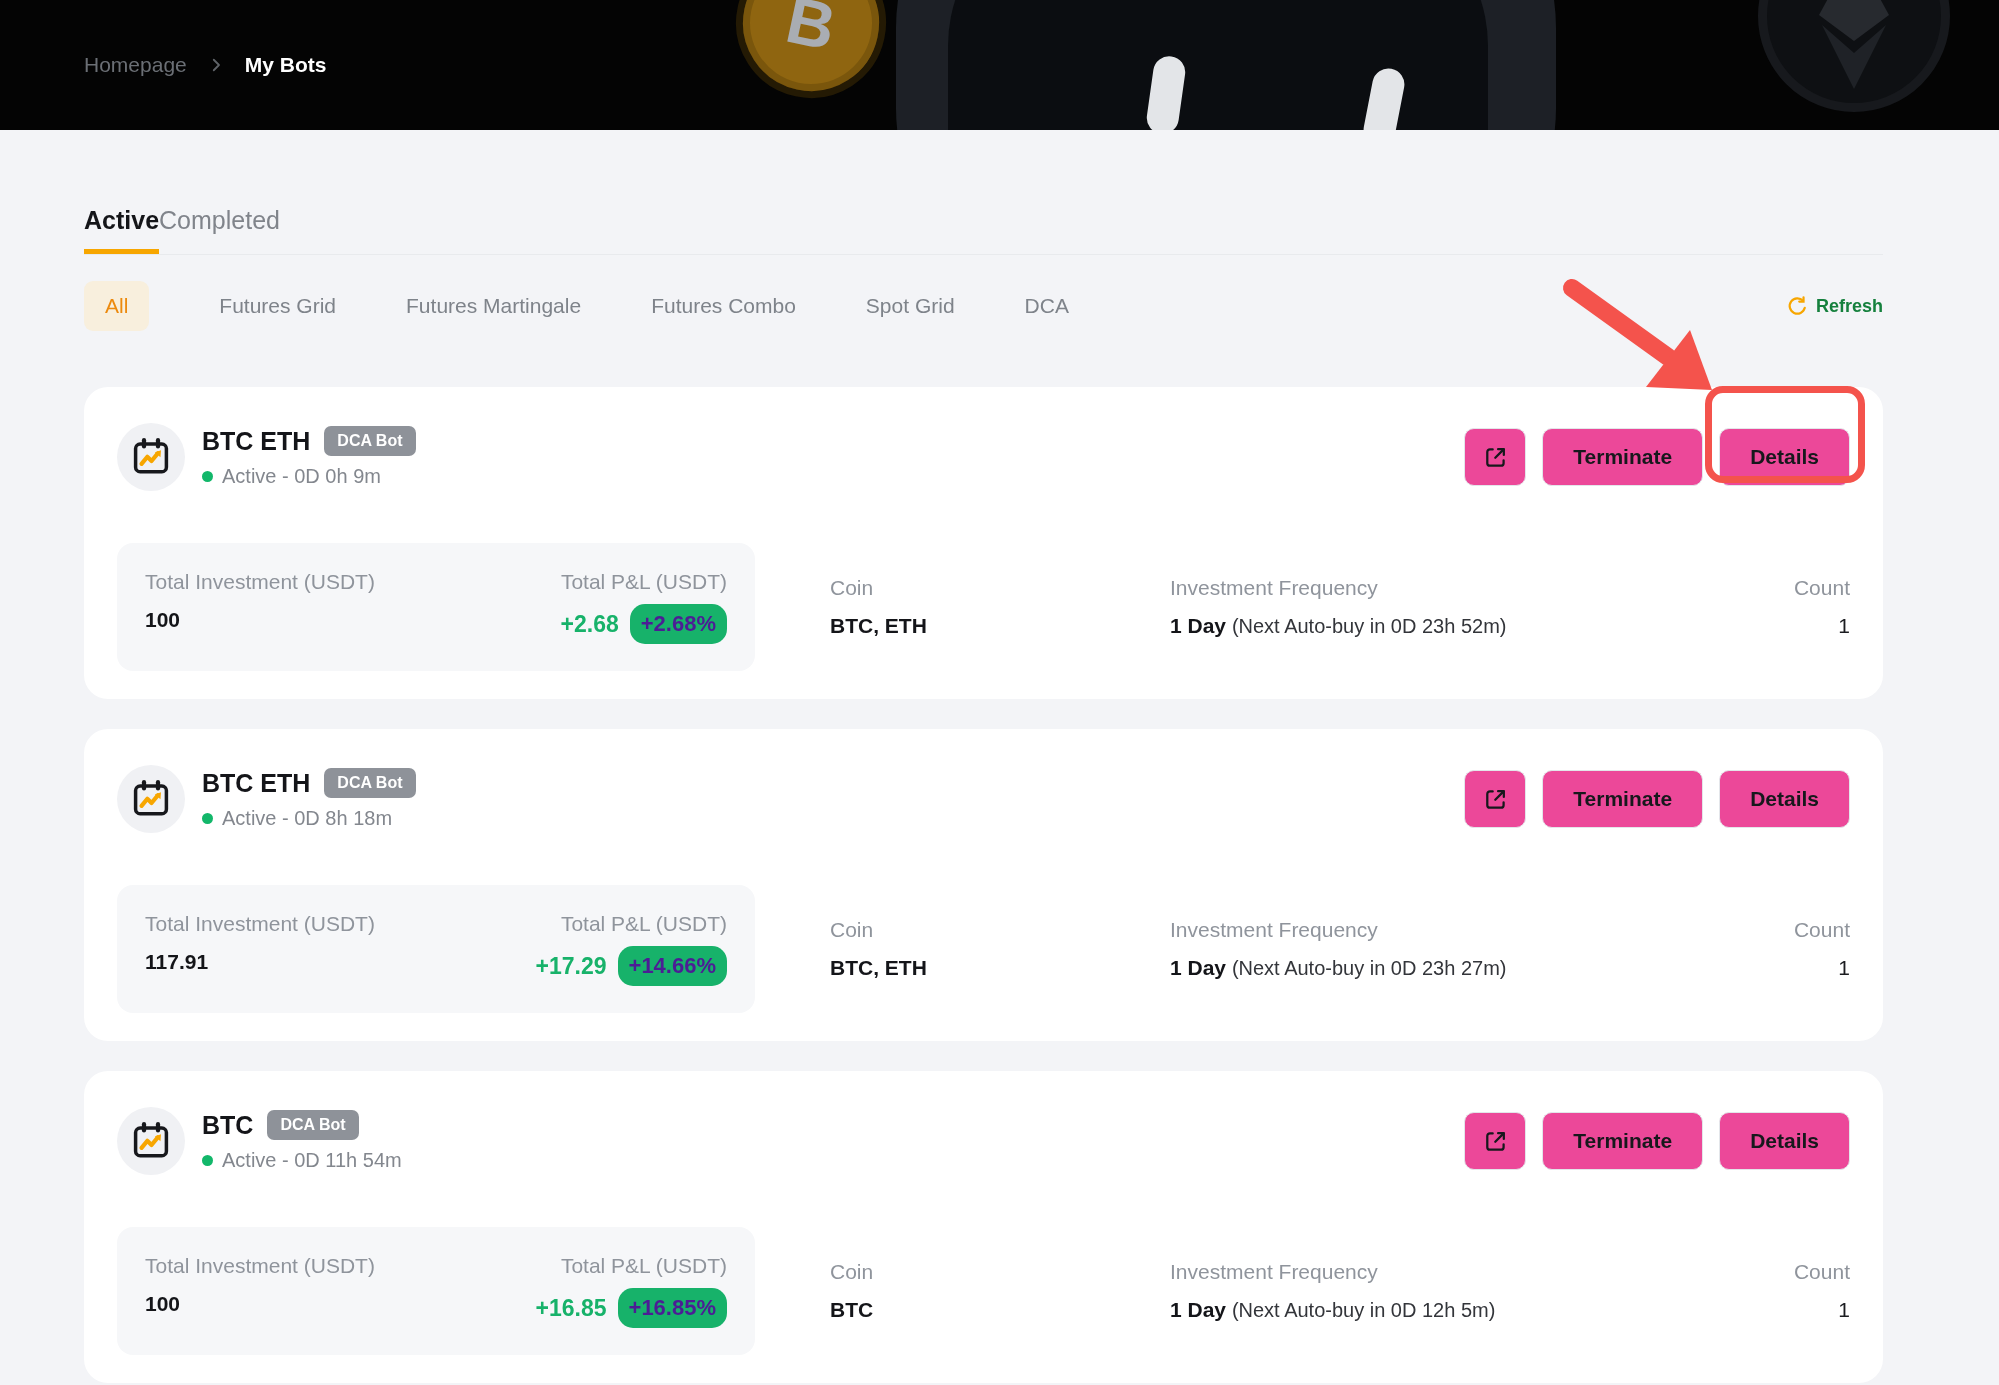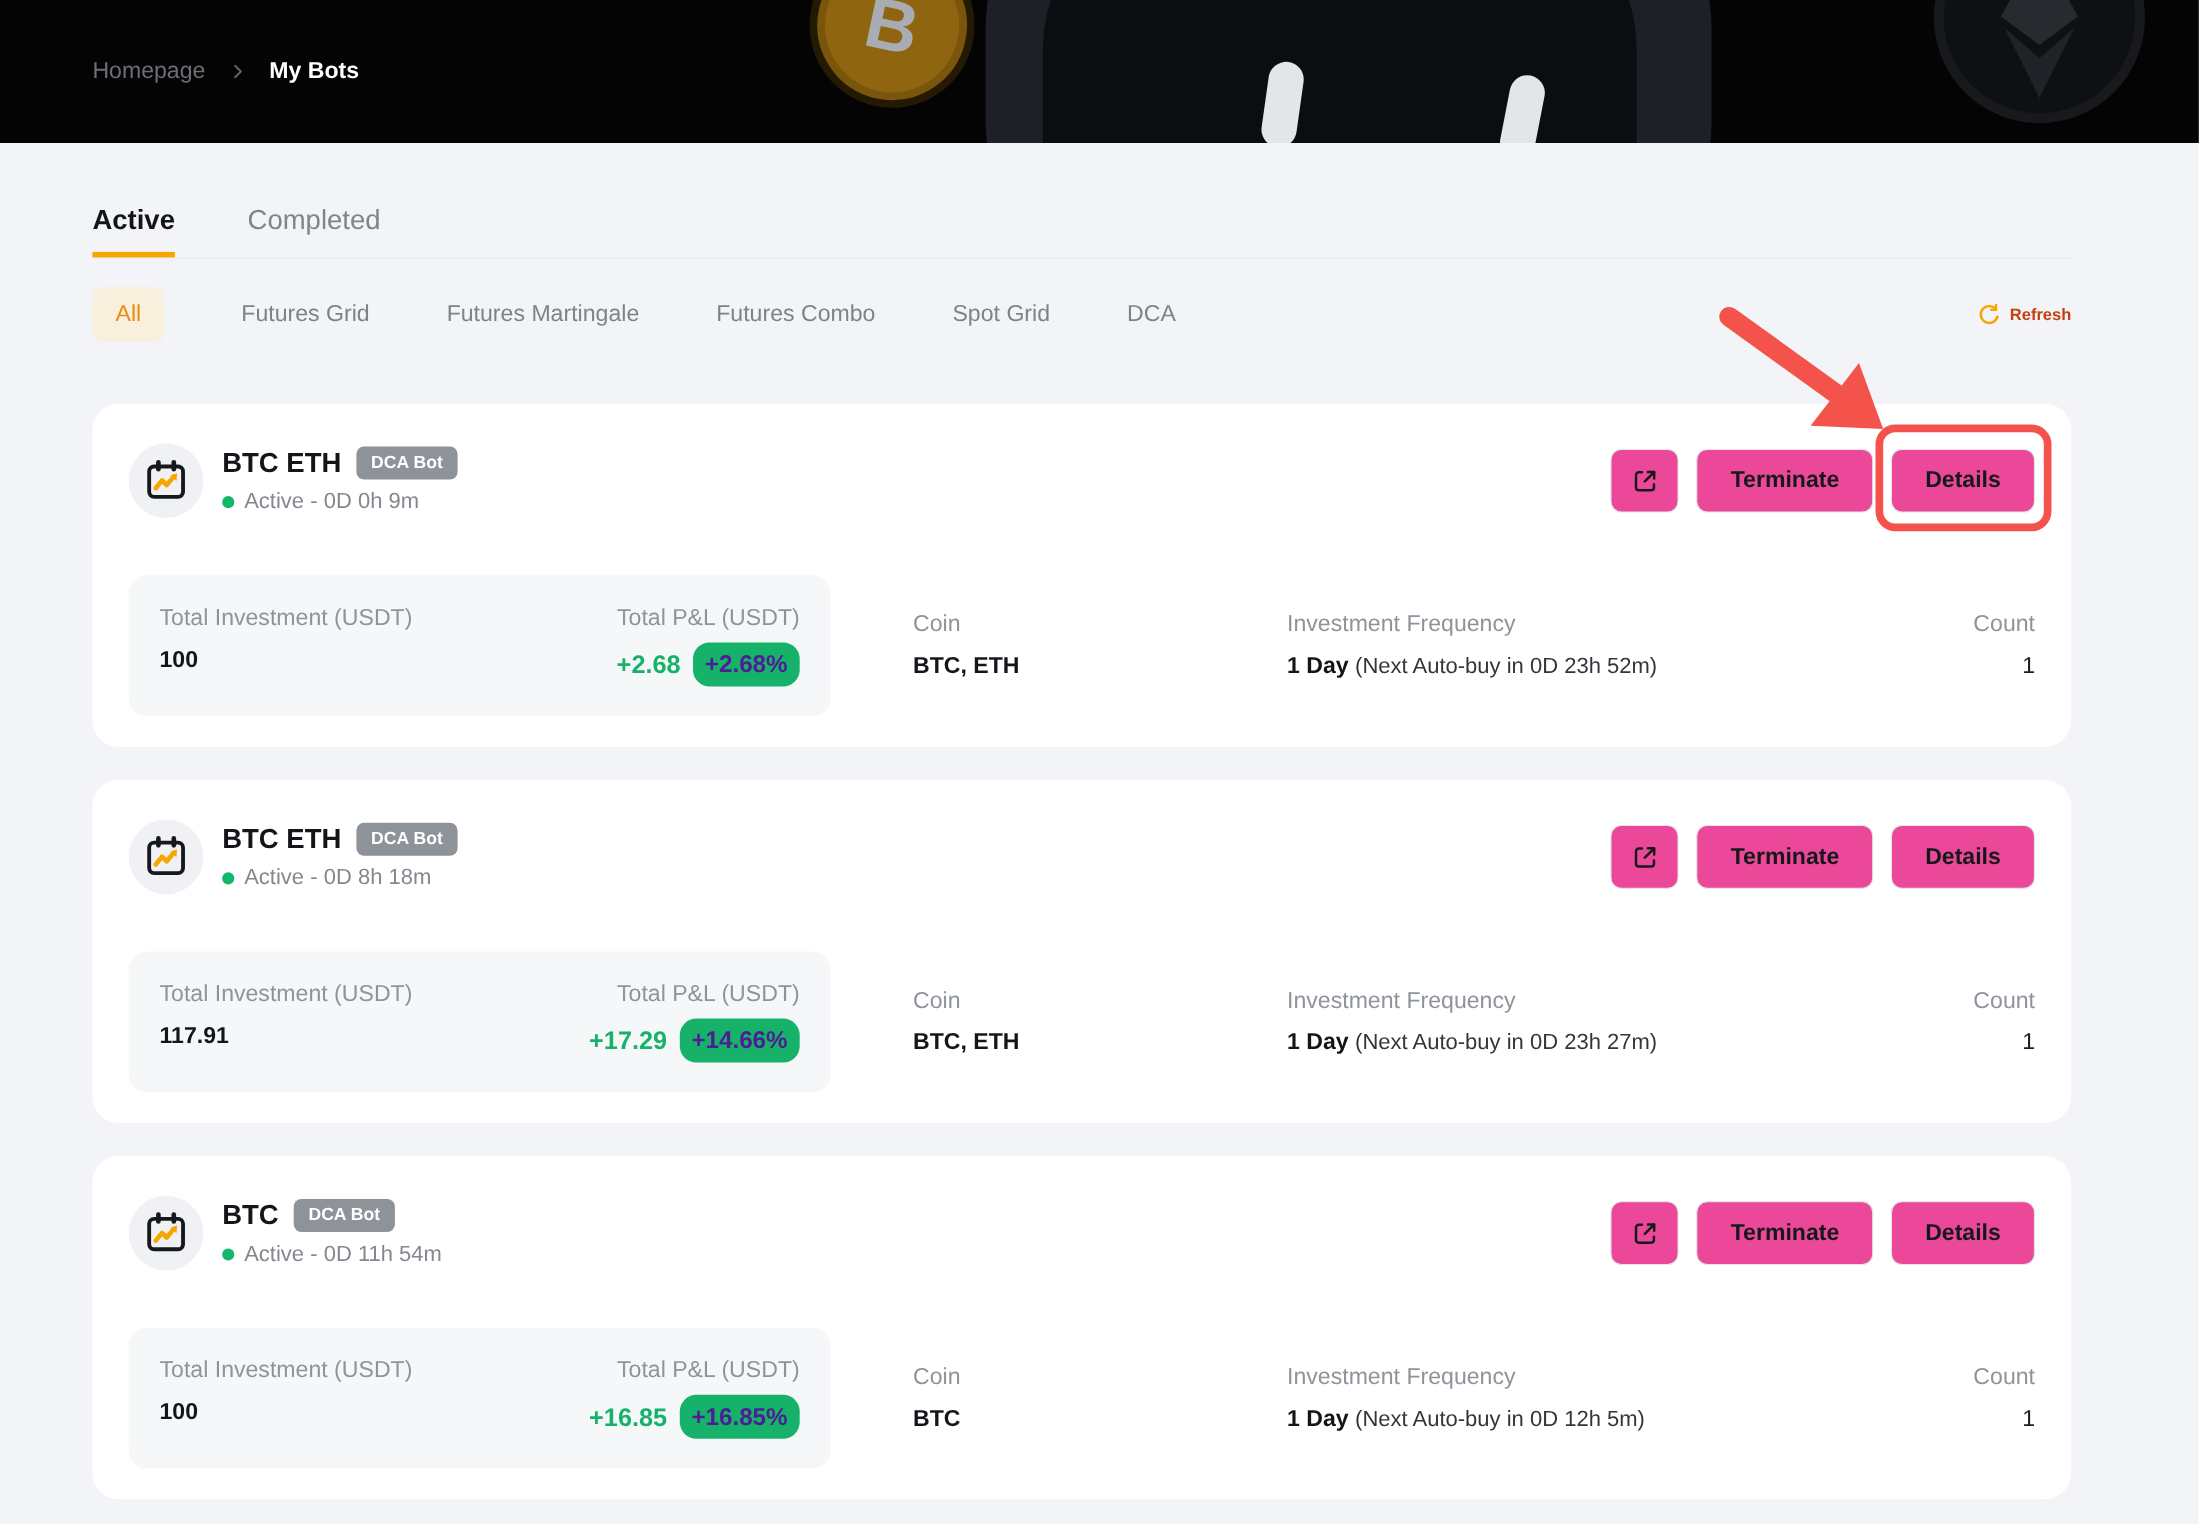--- a/index.html
+++ b/index.html
@@ -52,36 +52,36 @@
   .eye-right { left:1368px; top:68px; transform:rotate(11deg); }
   .eth-coin {
     position:absolute; left:1758px; top:-80px; width:192px; height:192px;
     border-radius:50%; background:#0e1013; border:9px solid #17191d;
   }
 
   
   .content { margin-left:84px; width:1799px; }
 
   .tabs-row {
-    display:flex; gap:66px; padding-top:56px;
+    display:flex; padding-top:76px;
     border-bottom:1px solid #e8eaed;
   }
   .tab { font-size:25px; line-height:28px; padding-bottom:20px; cursor:pointer; }
   .tab-active { font-weight:bold; color:#141519; border-bottom:5px solid #f7a600; padding-bottom:15px; }
   .tab-inactive { color:#80848b; }
 
   .filters-row { margin-top:26px; display:flex; align-items:center; gap:70px; }
   .filter-pill { font-size:21px; color:#7e838a; cursor:pointer; }
   .filter-pill-active {
     background:#f8efdd; color:#ec8a0e; border-radius:9px;
     padding:13px 21px;
   }
   .refresh-link {
     margin-left:auto; display:flex; align-items:center; gap:7px;
-    color:#c2410c; font-size:15px; font-weight:bold; cursor:pointer;justify-content:flex-end;
+    color:#15803d; font-size:18px; font-weight:bold; cursor:pointer;justify-content:flex-end;
   }
 
   
   .card {
     background:#ffffff; border-radius:24px; height:312px;
     margin-top:30px; padding:0 33px; position:relative;
   }
   .card:first-of-type { margin-top:56px; }
 
   .card-head { display:flex; align-items:center; padding-top:36px; }

